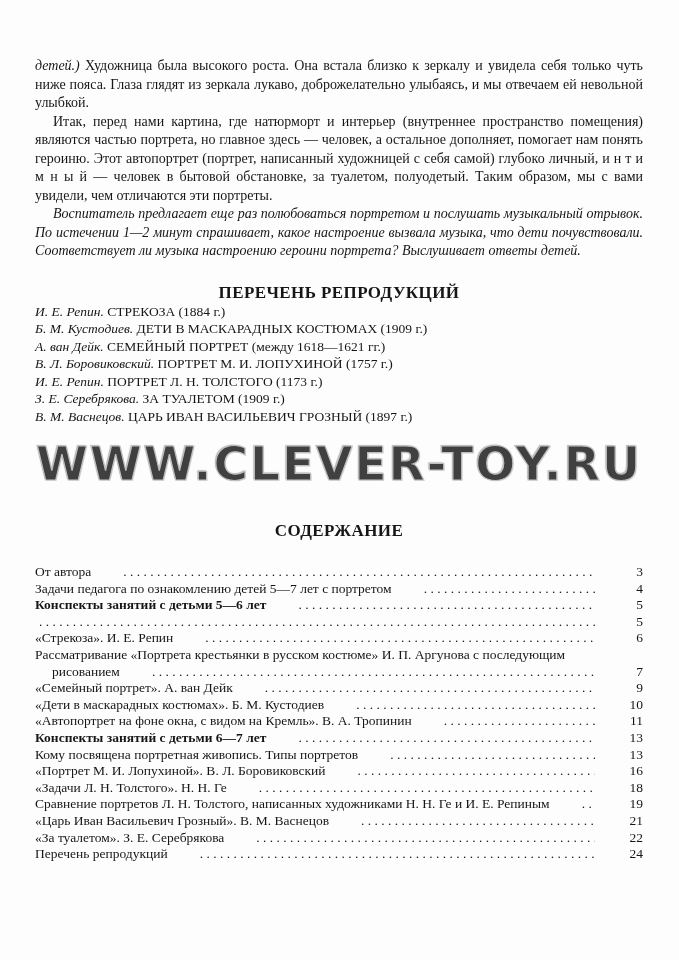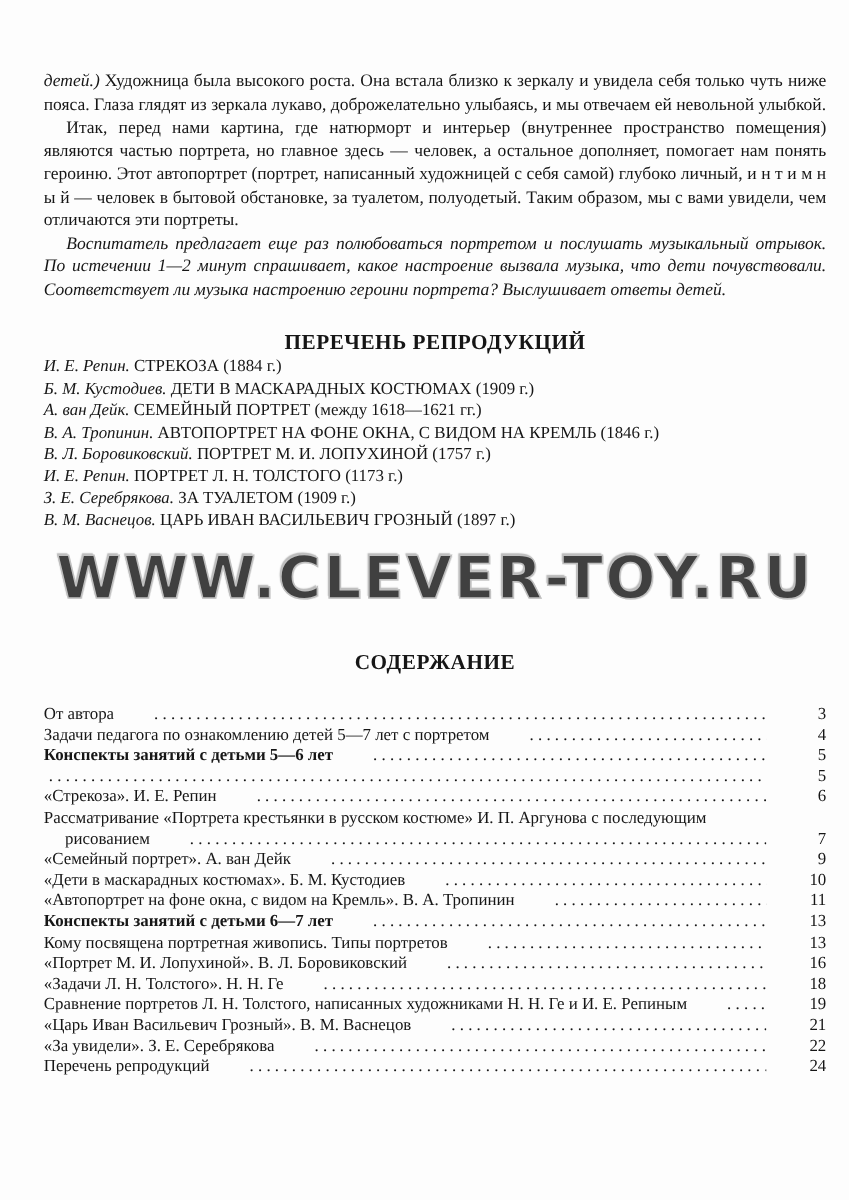--- a/index.html
+++ b/index.html
@@ -3,21 +3,21 @@
 <meta charset="utf-8">
 <style>
   html, body { margin: 0; padding: 0; }
   body {
     width: 679px; height: 960px;
     background: #fdfdfd;
     color: #161616;
     font-family: "Liberation Serif", serif;
     overflow: hidden;
   }
-  .page { padding: 57px 18px 0 35px; }
+  .page { padding: 57px 36px 0 35px; }
 
   
   .intro p {
     margin: 0;
     font-size: 14px;
     line-height: 18.5px;
     text-align: justify;
   }
   .intro p.ind { text-indent: 18px; }
   .italic { font-style: italic; }
@@ -111,24 +111,20 @@
     </div>
     <div class="repro-row">
       <span class="italic">Б. М. Кустодиев.</span>
       <span>ДЕТИ В МАСКАРАДНЫХ КОСТЮМАХ (1909 г.)</span>
     </div>
     <div class="repro-row">
       <span class="italic">А. ван Дейк.</span>
       <span>СЕМЕЙНЫЙ ПОРТРЕТ (между 1618—1621 гг.)</span>
     </div>
     <div class="repro-row">
-      <span class="italic">В. А. Тропинин.</span>
-      <span>АВТОПОРТРЕТ НА ФОНЕ ОКНА, С ВИДОМ НА КРЕМЛЬ (1846 г.)</span>
-    </div>
-    <div class="repro-row">
       <span class="italic">В. Л. Боровиковский.</span>
       <span>ПОРТРЕТ М. И. ЛОПУХИНОЙ (1757 г.)</span>
     </div>
     <div class="repro-row">
       <span class="italic">И. Е. Репин.</span>
       <span>ПОРТРЕТ Л. Н. ТОЛСТОГО (1173 г.)</span>
     </div>
     <div class="repro-row">
       <span class="italic">З. Е. Серебрякова.</span>
       <span>ЗА ТУАЛЕТОМ (1909 г.)</span>
@@ -220,21 +216,21 @@
       <span class="toc-title">Сравнение портретов Л. Н. Толстого, написанных художниками Н. Н. Ге и И. Е. Репиным</span>
       <span class="toc-dots"></span>
       <span class="toc-page">19</span>
     </div>
     <div class="toc-row">
       <span class="toc-title">«Царь Иван Васильевич Грозный». В. М. Васнецов</span>
       <span class="toc-dots"></span>
       <span class="toc-page">21</span>
     </div>
     <div class="toc-row">
-      <span class="toc-title">«За увидели». З. Е. Серебрякова</span>
+      <span class="toc-title">«За туалетом». З. Е. Серебрякова</span>
       <span class="toc-dots"></span>
       <span class="toc-page">22</span>
     </div>
     <div class="toc-row">
       <span class="toc-title">Перечень репродукций</span>
       <span class="toc-dots"></span>
       <span class="toc-page">24</span>
     </div>
 
   </div>

